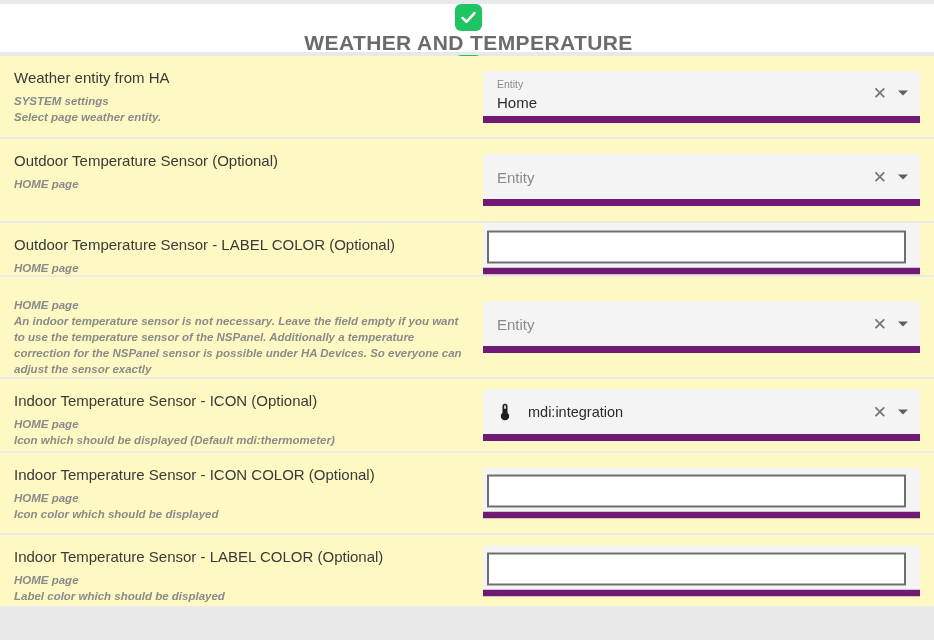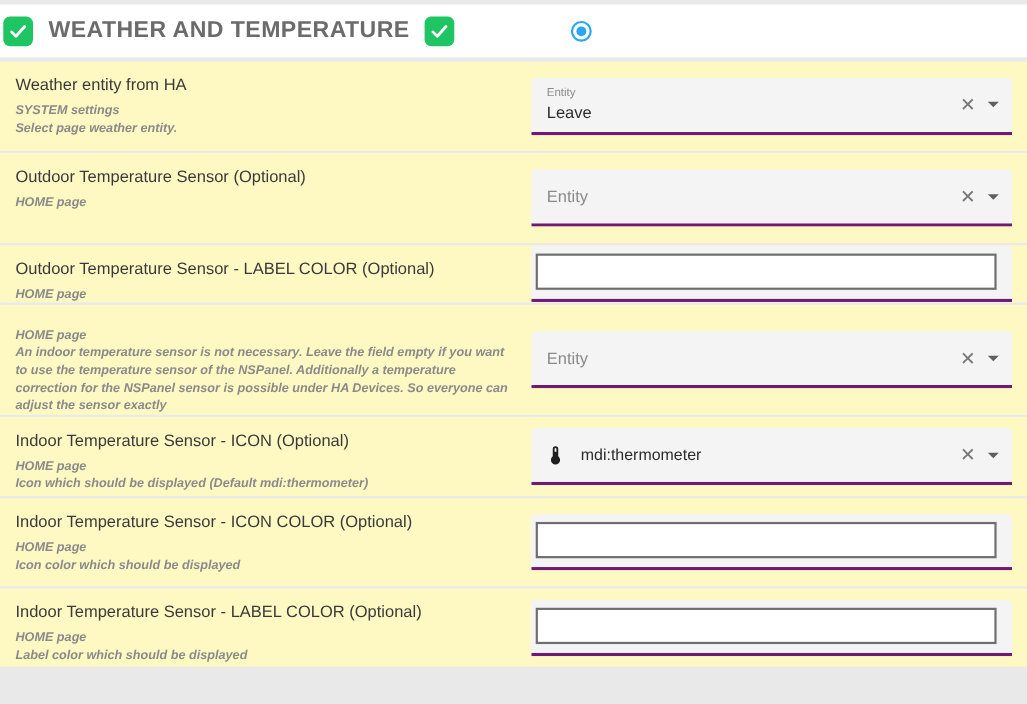--- a/index.html
+++ b/index.html
@@ -7,21 +7,21 @@
   body {
     background:#e9e9e9;
     font-family:"Liberation Sans", sans-serif;
     -webkit-font-smoothing:antialiased;
   }
   .page { display:flex; flex-direction:column; width:934px; height:640px; }
 
   
   .header {
     height:48px; margin-top:4px; background:#ffffff;
-    display:flex; align-items:center; padding-left:3px;
+    display:flex; align-items:center; padding-left:3px;flex-direction:column;
   }
   .checkbox {
     width:27px; height:27px; border-radius:6px; background:#1fc463;
     display:flex; align-items:center; justify-content:center;
     flex:0 0 auto; cursor:pointer;
   }
   .header-title {
     font-size:21px; font-weight:bold; color:#6b6b6b;
     letter-spacing:.4px; margin:0 14px; white-space:nowrap;
   }
@@ -43,21 +43,21 @@
     margin-top:7px; font-style:italic; font-size:11.5px; line-height:1.4;
     color:#8a8a8a; width:458px;font-weight:bold;
   }
   .row-sub .pagehint { display:block; }
 
   
   .field {
     position:absolute; left:483px; width:437px; height:52px;
     top:50%; transform:translateY(-50%);
     background:#f4f4f4; border-radius:4px 4px 0 0;
-    border-bottom:3px solid #701a75; cursor:pointer;
+    border-bottom:7px solid #701a75; cursor:pointer;
   }
   .field.textfield { height:51px; cursor:default; }
   .float-label { position:absolute; left:14px; top:7px; font-size:10.5px; color:#8a8a8a; }
   .select-value { position:absolute; left:14px; top:23px; font-size:15px; color:#2b2b2b; }
   .select-placeholder {
     position:absolute; left:14px; top:50%; transform:translateY(-50%);
     font-size:15px; color:#8a8a8a;
   }
   .icon-value {
     position:absolute; left:12px; top:50%; transform:translateY(-50%);
@@ -110,21 +110,21 @@
   </div>
 
   <div class="row first" style="height:81px">
     <div class="row-title">Weather entity from HA</div>
     <div class="row-sub">
       <span class="pagehint">SYSTEM settings</span>
       <span>Select page weather entity.</span>
     </div>
     <div class="field">
       <span class="float-label">Entity</span>
-      <span class="select-value">Leave</span>
+      <span class="select-value">Home</span>
       <span class="trailing">
         <span class="x-icon">✕</span>
         <span class="caret"></span>
       </span>
     </div>
   </div>
 
   <div class="row" style="height:82px">
     <div class="row-title">Outdoor Temperature Sensor (Optional)</div>
     <div class="row-sub">
@@ -170,21 +170,21 @@
       <span class="pagehint">HOME page</span>
       <span>Icon which should be displayed (Default mdi:thermometer)</span>
     </div>
     <div class="field">
       <span class="icon-value">
         <span>
           <svg class="thermo-svg" viewBox="0 0 24 24">
             <path fill="#1f1f1f" d="M15 13V5A3 3 0 0 0 9 5V13A5 5 0 1 0 15 13M12 4A1 1 0 0 1 13 5V8H11V5A1 1 0 0 1 12 4Z"></path>
           </svg>
         </span>
-        <span class="val">mdi:thermometer</span>
+        <span class="val">mdi:integration</span>
       </span>
       <span class="trailing">
         <span class="x-icon">✕</span>
         <span class="caret"></span>
       </span>
     </div>
   </div>
 
   <div class="row" style="height:80px">
     <div class="row-title">Indoor Temperature Sensor - ICON COLOR (Optional)</div>

